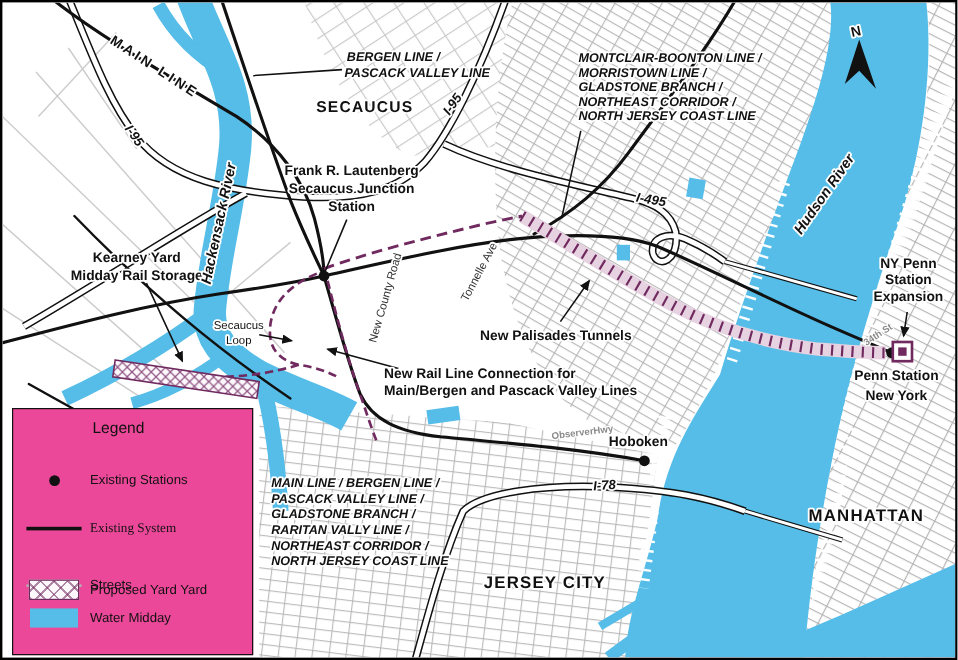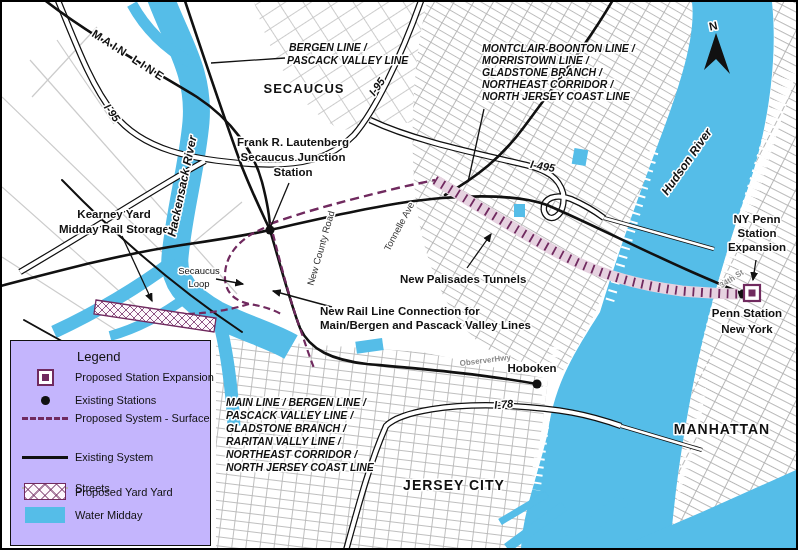--- a/index.html
+++ b/index.html
@@ -10,21 +10,21 @@
   text{fill:#111;paint-order:stroke;stroke:#fff;stroke-width:3px;stroke-linejoin:round;}
   .lbl-b{font-weight:bold;font-size:11.5px;}
   .lbl-bi{font-weight:bold;font-style:italic;font-size:10.5px;}
   .lbl-region{font-weight:bold;font-size:14px;letter-spacing:1px;}
   .lbl-road{font-weight:bold;font-style:italic;font-size:11px;}
   .lbl-street{font-size:9.5px;fill:#333;}
   .lbl-tiny{font-size:8px;font-weight:bold;fill:#8a8a8a;stroke-width:2px;}
   .lbl-water{font-weight:bold;font-style:italic;font-size:12px;}
   
   #legend{position:absolute;left:8px;top:338px;width:201px;height:206px;
-          background:#c4b5fd;border:1.5px solid #111;box-sizing:border-box;}
+          background:#ec4899;border:1.5px solid #111;box-sizing:border-box;}
   #legend .title{position:absolute;left:66px;top:8px;font-size:13px;color:#111;}
   .lrow{position:absolute;left:0;width:100%;height:16px;}
   .lsym{position:absolute;left:10px;width:48px;height:100%;display:flex;align-items:center;justify-content:center;}
   .llab{position:absolute;left:64px;top:50%;transform:translateY(-50%);font-size:11px;color:#111;white-space:nowrap;}
   .sym-exp-outer{width:13px;height:13px;border:2px solid #702A5F;background:#fff;display:flex;align-items:center;justify-content:center;}
   .sym-exp-inner{width:7px;height:7px;background:#702A5F;}
   .sym-dot{width:9px;height:9px;border-radius:50%;background:#111;}
   .sym-dash{width:46px;height:0;border-top:3px dashed #702A5F;}
   .sym-ticks{width:44px;height:10px;background:repeating-linear-gradient(90deg,#702A5F 0 3px,transparent 3px 7.5px);}
   .sym-rail{width:46px;height:3px;background:#111;}
@@ -237,41 +237,27 @@
     <text x="755" y="249" class="lbl-b" text-anchor="middle">Expansion</text>
 
     <text x="745" y="315" class="lbl-b" text-anchor="middle">Penn Station</text>
     <text x="745" y="331" class="lbl-b" text-anchor="middle">New York</text>
   </g>
 </svg>
 
 <div id="legend">
   <div class="title">Legend</div>
 
-  <div class="lrow" style="top:26px;height:20px;">
-    <div class="lsym">
-          <div class="sym-exp-outer">
-            <div class="sym-exp-inner"></div>
-          </div>
-        </div>
-    <div class="llab">Proposed Station Expansion</div>
-  </div>
   <div class="lrow" style="top:51px;text-align:center;">
     <div class="lsym">
           <div class="sym-dot"></div>
         </div>
     <div class="llab">Existing Stations</div>
   </div>
-  <div class="lrow" style="top:69px;">
-    <div class="lsym">
-          <div class="sym-dash"></div>
-        </div>
-    <div class="llab">Proposed System - Surface</div>
-  </div>
-  <div class="lrow" style="top:108px;">
+  <div class="lrow" style="top:91px;font-family:Liberation Serif, serif;">
     <div class="lsym">
           <div class="sym-rail"></div>
         </div>
     <div class="llab">Existing System</div>
   </div>
   <div class="lrow" style="top:139px;">
     <div class="lsym">
           <div class="sym-street"></div>
         </div>
     <div class="llab">Streets</div>

